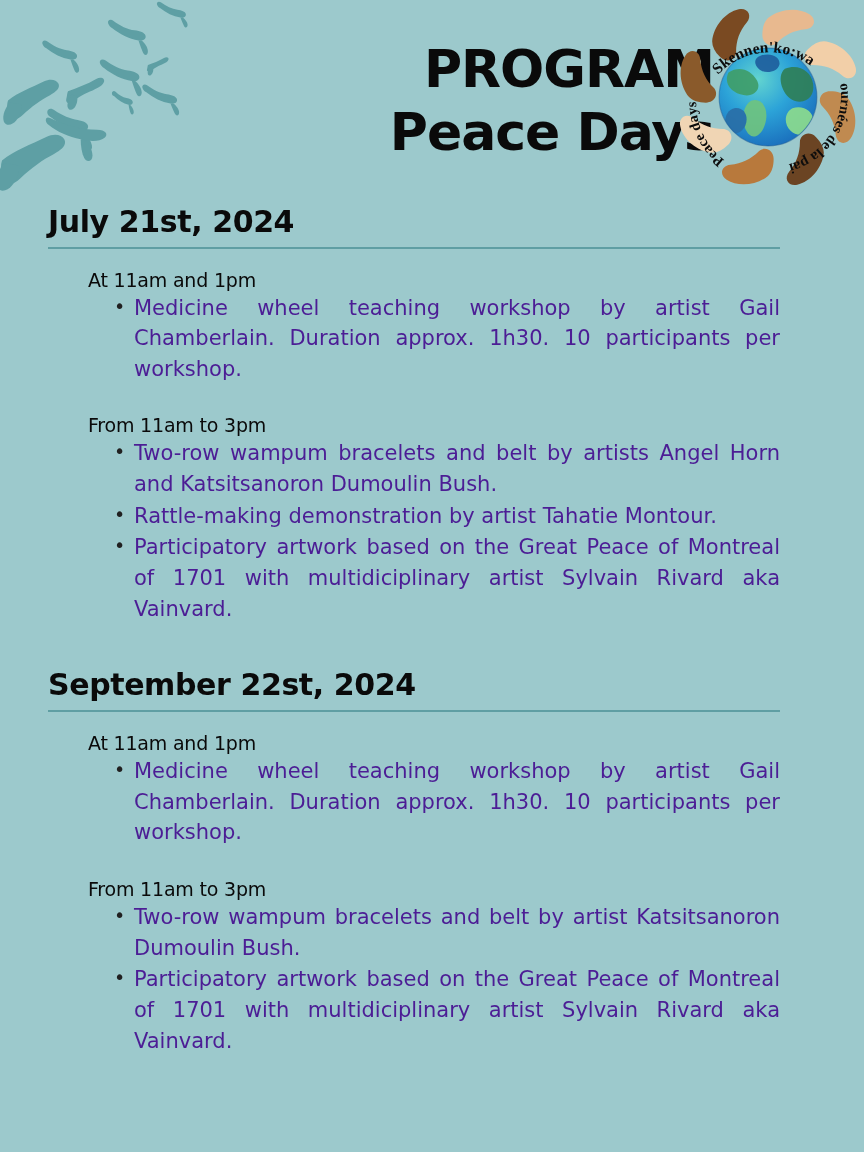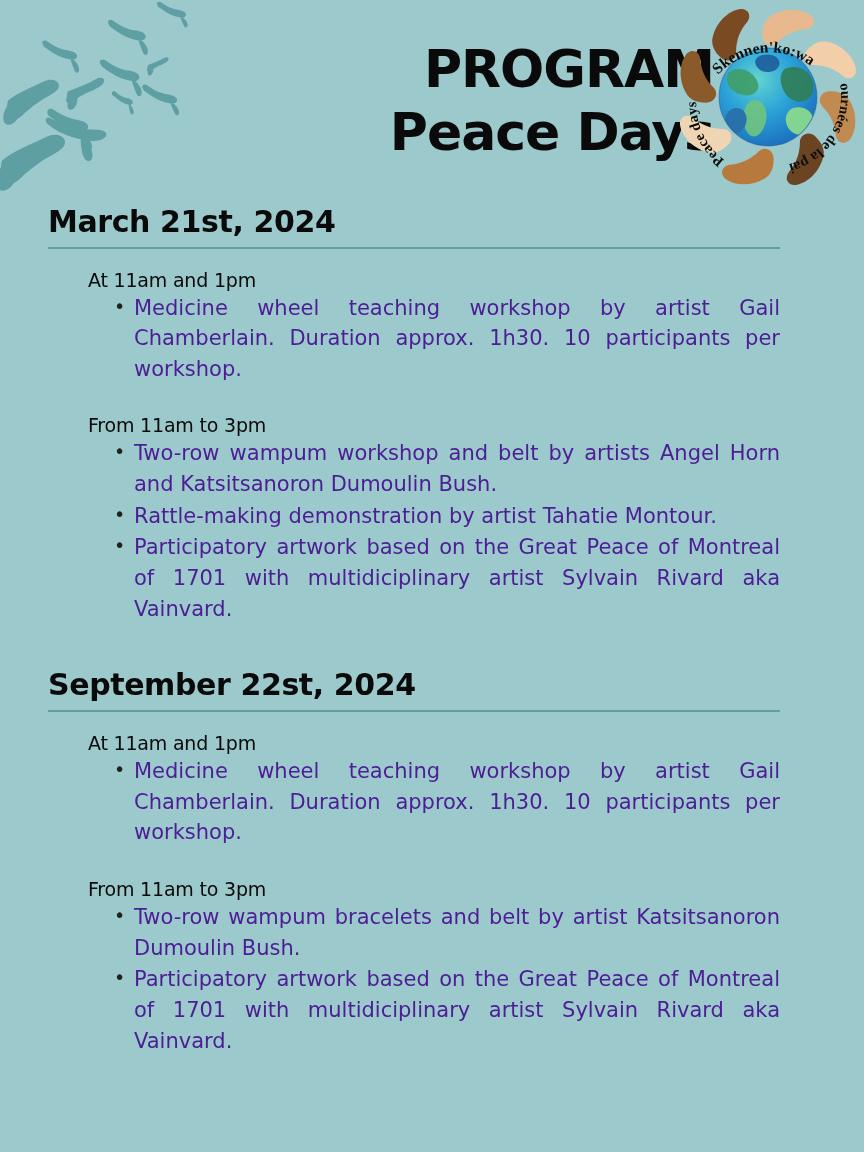--- a/index.html
+++ b/index.html
@@ -222,34 +222,34 @@
         <textPath href="#arcLeft" startOffset="50%" text-anchor="middle">Peace days</textPath>
       </text>
     </g>
   </svg>
 </div>
 
 <div class="content">
 
   <section class="day">
     <div class="day-head" style="border-bottom-color: rgb(95, 158, 163);">
-      <div class="day-title">March 21st, 2024</div>
+      <div class="day-title">July 21st, 2024</div>
     </div>
 
     <div class="session">
       <div class="session-time">At 11am and 1pm</div>
       <ul class="items">
         <li>Medicine wheel teaching workshop by artist Gail Chamberlain. Duration approx. 1h30. 10 participants per workshop.</li>
       </ul>
     </div>
 
     <div class="session">
       <div class="session-time">From 11am to 3pm</div>
       <ul class="items">
-        <li>Two-row wampum workshop and belt by artists Angel Horn and Katsitsanoron Dumoulin Bush.</li>
+        <li>Two-row wampum bracelets and belt by artists Angel Horn and Katsitsanoron Dumoulin Bush.</li>
         <li>Rattle-making demonstration by artist Tahatie Montour.</li>
         <li>Participatory artwork based on the Great Peace of Montreal of 1701 with multidiciplinary artist Sylvain Rivard aka Vainvard.</li>
       </ul>
     </div>
   </section>
 
   <section class="day">
     <div class="day-head" style="border-bottom-color: rgb(95, 158, 163);">
       <div class="day-title">September 22st, 2024</div>
     </div>

